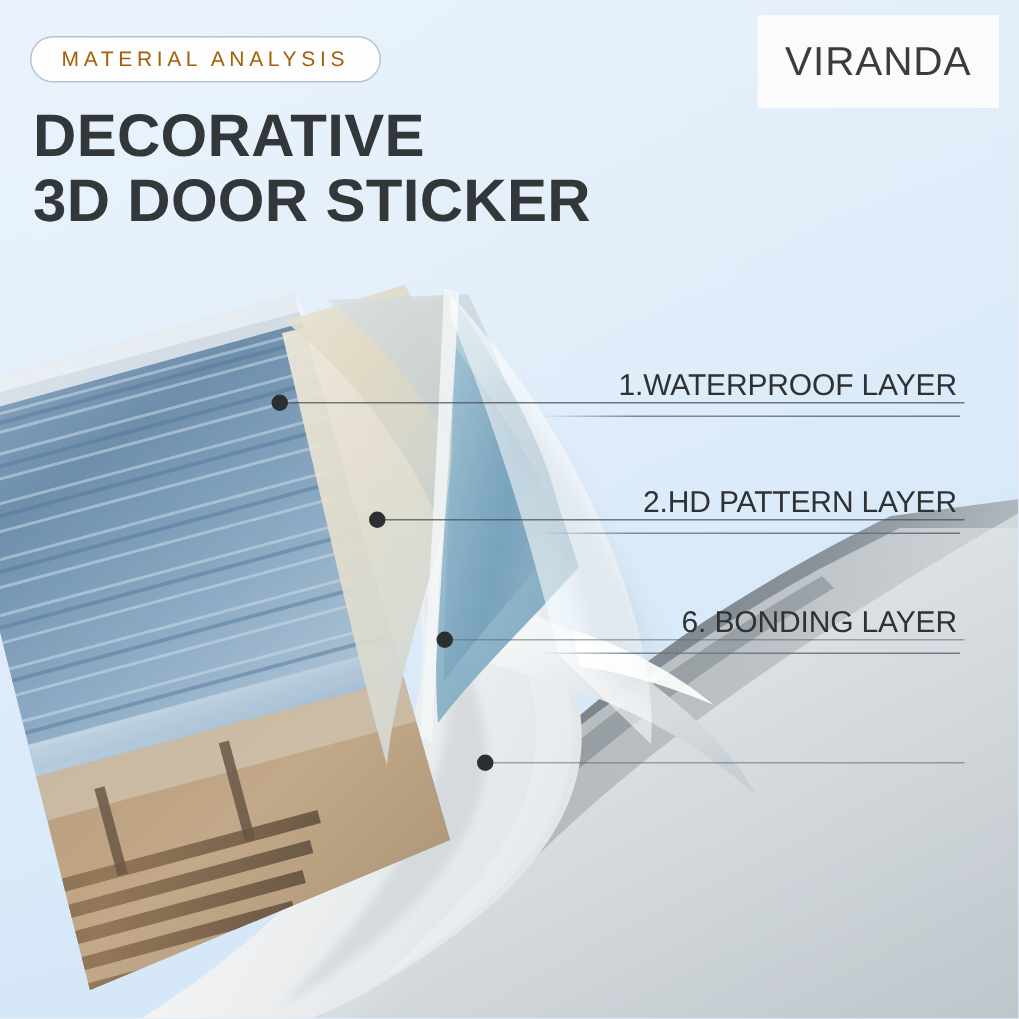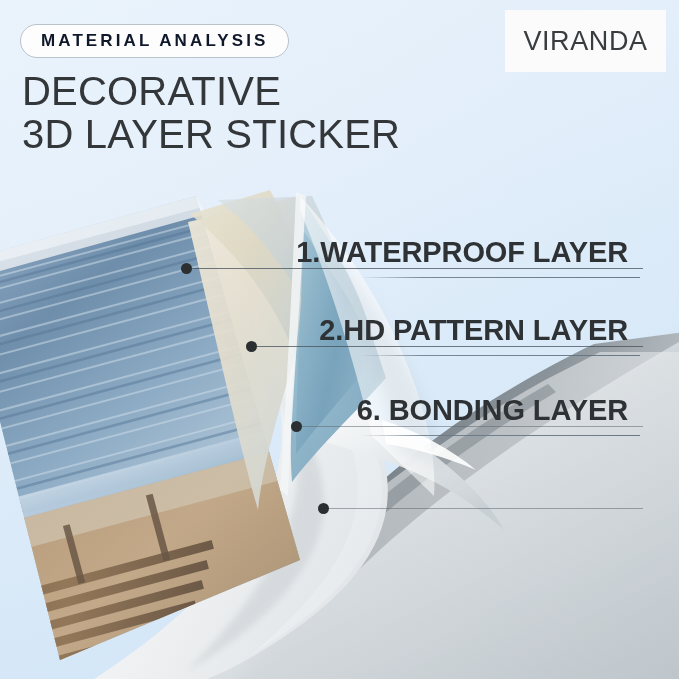--- a/index.html
+++ b/index.html
@@ -19,46 +19,46 @@
     background:linear-gradient(160deg,#eaf3fc 0%, #e2eefa 35%, #d6e8f8 70%, #cfe4f7 100%);
     opacity:.9;
   }
 
   
   .pill{
     position:absolute;left:20px;top:24px;
     padding:7px 20px 8px 20px;
     border:1.6px solid #b9c3cc;border-radius:999px;
     background:#fdfdfe;
-    font-size:17px;letter-spacing:3.1px;color:#0f172a;
-    white-space:nowrap;line-height:1;font-weight:bold;
+    font-size:14px;letter-spacing:3.1px;color:#a16207;
+    white-space:nowrap;line-height:1;
   }
   .headline{
     position:absolute;left:22px;top:70px;
-    font-size:40px;font-weight:normal;line-height:1.08;
+    font-size:40px;font-weight:bold;line-height:1.08;
     letter-spacing:.2px;color:#343739;white-space:pre-line;
   }
   .logo-box{
     position:absolute;left:505px;top:10px;width:161px;height:62px;
     background:#fbfbfb;
     display:flex;align-items:center;justify-content:center;
     box-shadow:0 0 0 0 rgba(0,0,0,0);
   }
   .logo-text{
     font-size:27px;font-weight:normal;letter-spacing:.6px;color:#3a3d40;
   }
 
   
   #art{position:absolute;left:0;top:0;width:679px;height:679px;}
 
   
   .callout{position:absolute;}
   .callout .label{
-    position:absolute;right:12px;bottom:9px;
-    font-size:29px;font-weight:bold;color:#2e3234;
+    position:absolute;right:2px;bottom:9px;
+    font-size:20px;font-weight:normal;color:#2e3234;
     white-space:nowrap;letter-spacing:-.1px;
   }
   .callout .rule{
     position:absolute;right:0;bottom:0;height:1px;
     background:linear-gradient(90deg,rgba(120,135,148,0) 0%,rgba(105,120,134,.85) 22%,rgba(95,110,124,.9) 100%);
   }
   .dot{
     position:absolute;width:11px;height:11px;border-radius:50%;
     background:#2c2f31;
   }
@@ -283,21 +283,21 @@
 
       <path d="M 330,250 C 390,320 430,400 446,470 L 398,452 C 382,384 356,312 322,258 Z" fill="#aab4bb" opacity="0.20" filter="url(#soft2)"></path>
 
       <path d="M 382,420 C 420,432 452,450 476,470 C 448,458 414,448 386,444 Z" fill="#ffffff" opacity="0.9"></path>
 
     </g>
   </svg>
 
   <div class="pill">MATERIAL ANALYSIS</div>
 
-  <div class="headline"><span>DECORATIVE</span><br><span>3D LAYER STICKER</span></div>
+  <div class="headline"><span>DECORATIVE</span><br><span>3D DOOR STICKER</span></div>
 
   <div class="logo-box">
     <span class="logo-text">VIRANDA</span>
   </div>
 
   <div class="callout" style="left:360px;top:238px;width:280px;height:40px;">
     <div class="label">1.WATERPROOF LAYER</div>
     <div class="rule" style="width:280px;"></div>
   </div>
   <div class="leader" style="left:191px;top:268px;width:452px;"></div>

